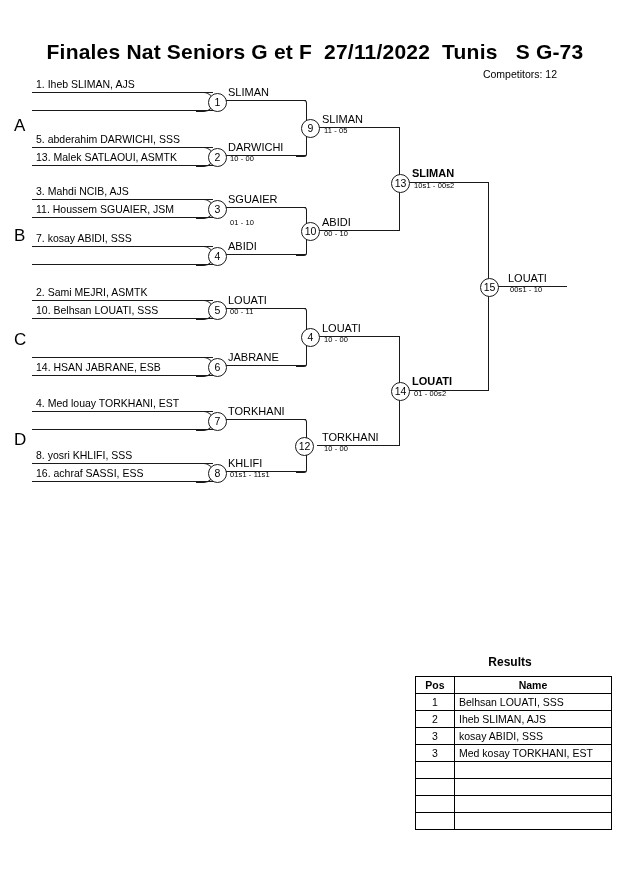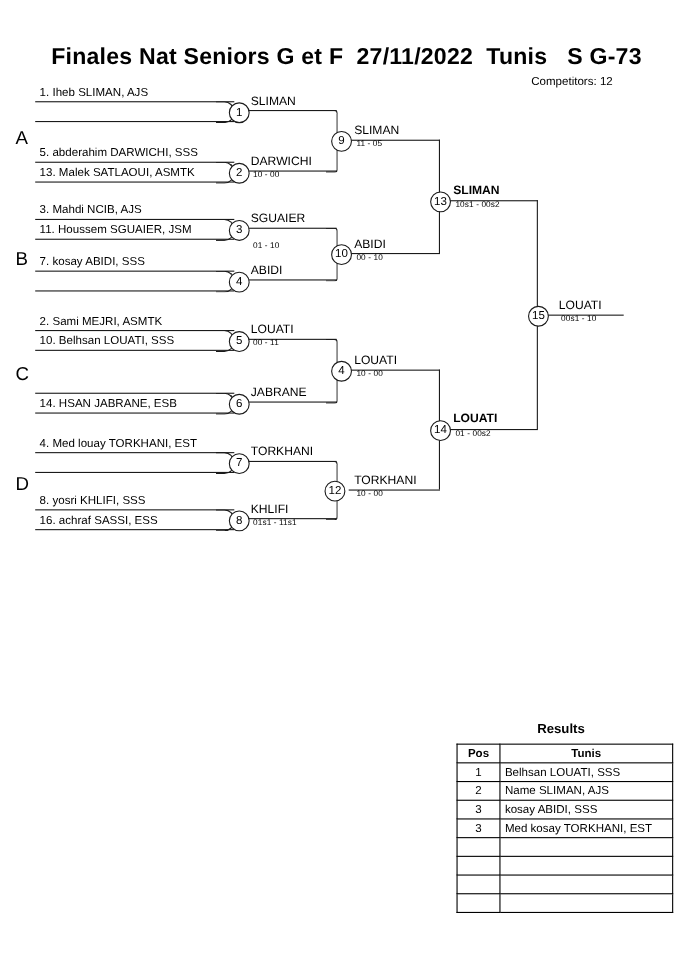--- a/index.html
+++ b/index.html
@@ -285,31 +285,31 @@
 
 <div class="hline" style="left:497px; top:286px; width:70px;"></div>
 <div class="win" style="left:508px; top:272px;">LOUATI</div>
 <div class="score" style="left:510px; top:285px;">00s1 - 10</div>
 
 <div id="results-title">Results</div>
 <table id="results-table">
   <thead>
     <tr>
       <th class="pos">Pos</th>
-      <th class="name">Tunis</th>
+      <th class="name">Name</th>
     </tr>
   </thead>
   <tbody>
     <tr>
       <td class="pos">1</td>
       <td class="name">Belhsan LOUATI, SSS</td>
     </tr>
     <tr>
       <td class="pos">2</td>
-      <td class="name">Name SLIMAN, AJS</td>
+      <td class="name">Iheb SLIMAN, AJS</td>
     </tr>
     <tr>
       <td class="pos">3</td>
       <td class="name">kosay ABIDI, SSS</td>
     </tr>
     <tr>
       <td class="pos">3</td>
       <td class="name">Med kosay TORKHANI, EST</td>
     </tr>
     <tr>

